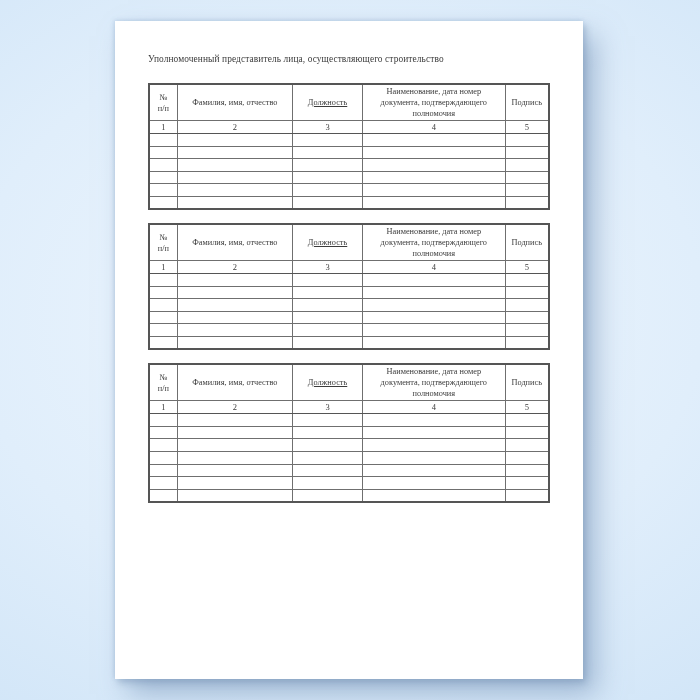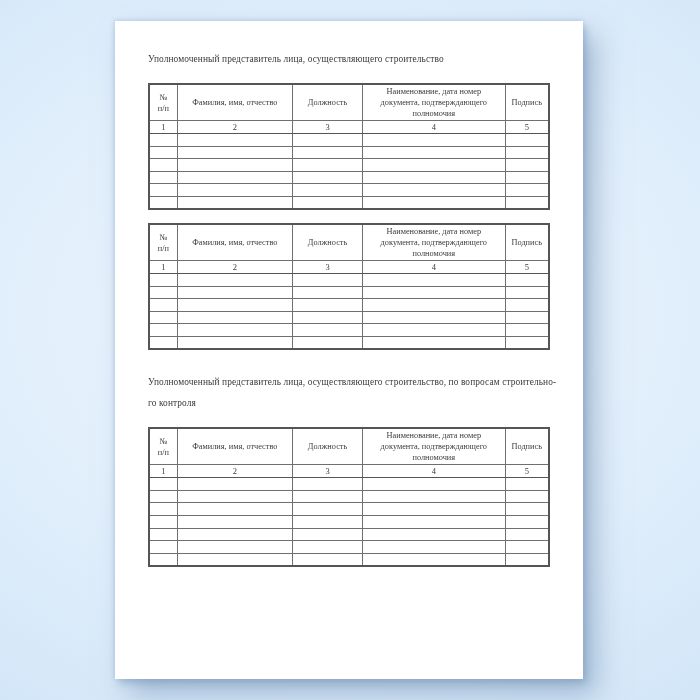--- a/index.html
+++ b/index.html
@@ -59,21 +59,21 @@
     padding:1px 2px;
     color:var(--text);
     overflow:hidden;
   }
   table{border:2px solid var(--outer-border);}
   .row-cols th{height:35px; white-space:pre-line;}
   .row-nums td{height:11px; font-size:8.5px; line-height:10px; border-bottom:1.5px solid var(--outer-border);}
   tbody td{height:12.6px;}
   .c1{width:27px;}
   .c2{width:110px;}
-  .c3{width:67px;}
+  .c3{width:67px;text-decoration:underline;}
   .c4{width:136px;text-align:center;}
   .c5{width:42px;}
 </style>
 </head>
 <body>
 
 <div class="page">
   <div class="section sec-1">
     <p class="heading">Уполномоченный представитель лица, осуществляющего строительство</p>
     <table>
@@ -205,22 +205,20 @@
             <td></td>
             <td></td>
             <td></td>
             <td></td>
           </tr>
         </tbody>
     </table>
   </div>
 
   <div class="section sec-3">
-    <p class="heading">Уполномоченный представитель лица, осуществляющего строительство, по вопросам строительно-
-го контроля</p>
     <table>
       <thead>
         <tr class="row-cols">
             <th class="c1">№
 п/п</th>
             <th class="c2">Фамилия, имя, отчество</th>
             <th class="c3">Должность</th>
             <th class="c4">Наименование, дата номер
 документа, подтверждающего
 полномочия</th>

